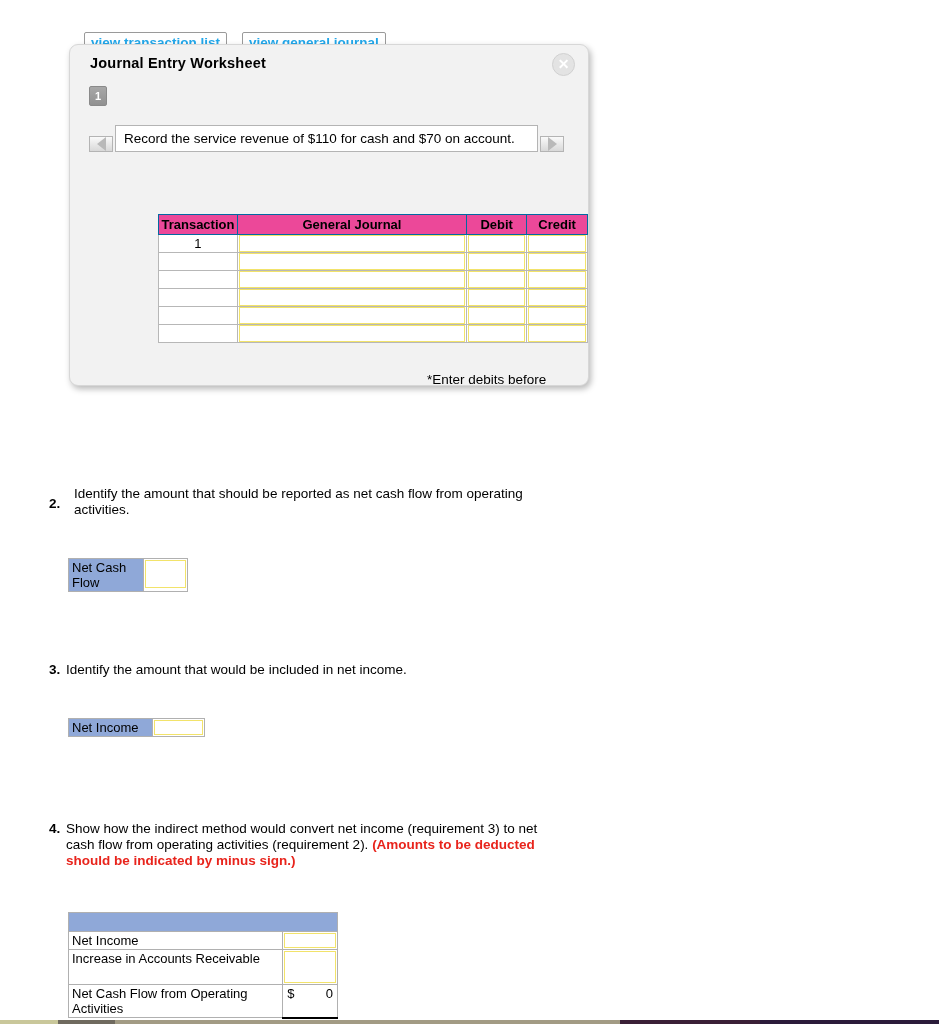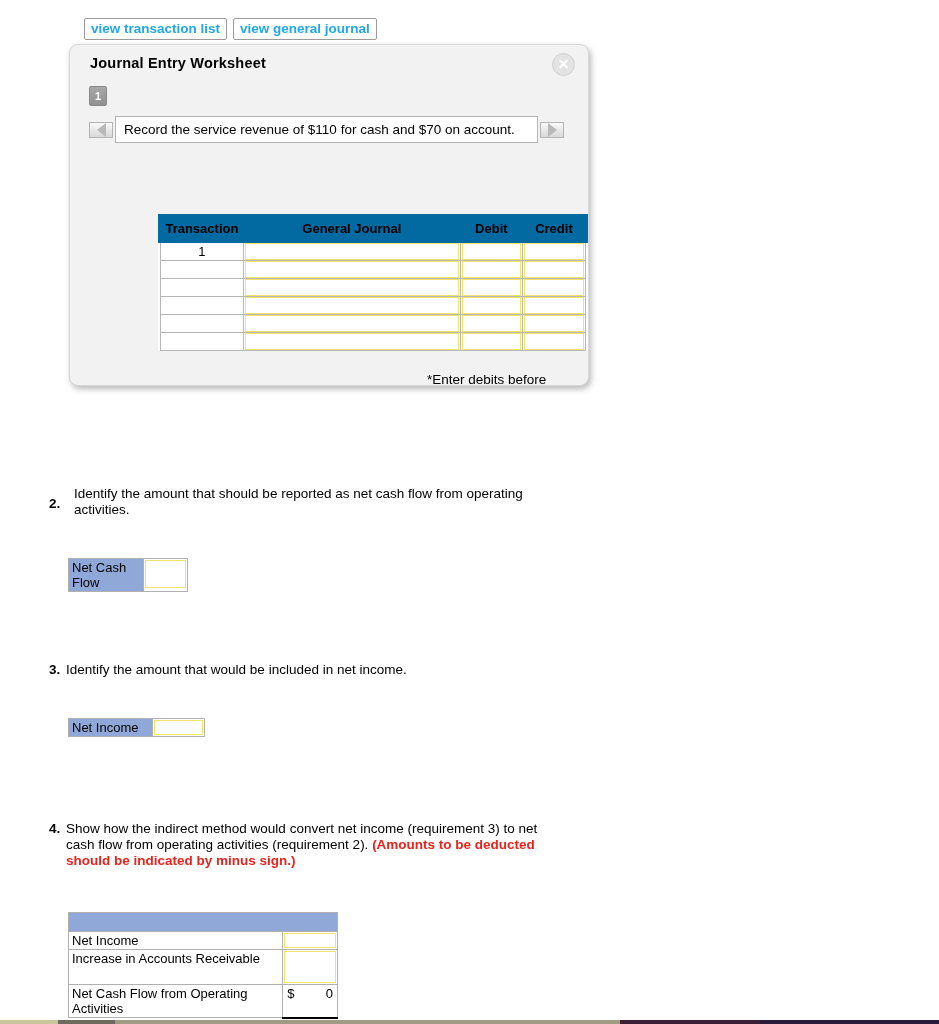--- a/index.html
+++ b/index.html
@@ -14,23 +14,23 @@
     font-family: "Liberation Sans", sans-serif;
     font-size: 13px;
     color: #000;
     overflow: hidden;
   }
 
   
   .top-buttons {
     position: absolute;
     left: 84px;
-    top: 18px;
+    top: 32px;
     display: flex;
-    gap: 6px;
+    gap: 15px;
   }
   .link-button {
     background: #ffffff;
     border: 1px solid #9a9a9a;
     border-radius: 2px;
     color: #22a7ea;
     font-weight: bold;
     font-size: 13.5px;
     padding: 2px 6px 3px 6px;
     line-height: 15px;
@@ -94,21 +94,21 @@
   }
 
   
   .prompt-row {
     position: absolute;
     left: 19px;
     top: 62px;
     width: 475px;
     height: 45px;
     display: flex;
-    align-items: center;
+    align-items: flex-end;
   }
   .arrow-btn {
     width: 22px;
     background: linear-gradient(#fafafa,#d8d8d8);
     border: 1px solid #b4b4b4;
     display: flex;
     align-items: center;
     justify-content: center;
     cursor: pointer;
   }
@@ -131,22 +131,22 @@
 
   
   .jtable {
     position: absolute;
     left: 88px;
     top: 169px;
     border-collapse: collapse;
     background: #ffffff;
   }
   .jtable th {
-    background: #0369a1;
-    border: 5px solid #0369a1;
+    background: #ec4899;
+    border: 1px solid #0369a1;
     font-size: 13px;
     font-weight: bold;
     padding: 2px 2px;
     line-height: 15px;
     text-align: center;
   }
   .jtable td {
     border: 1px solid #b7b7b7;
     height: 17px;
     padding: 0;

